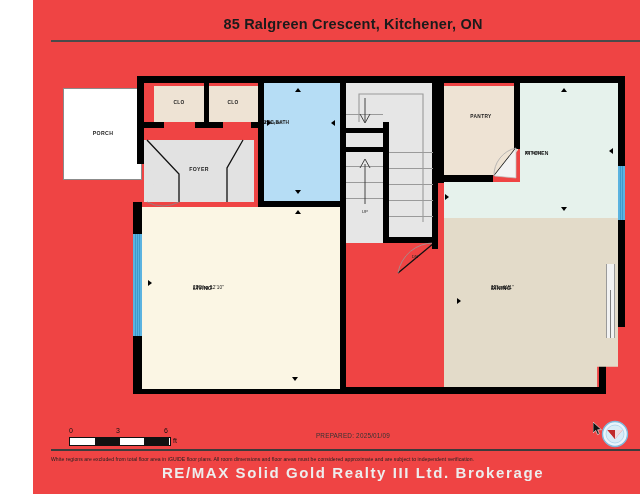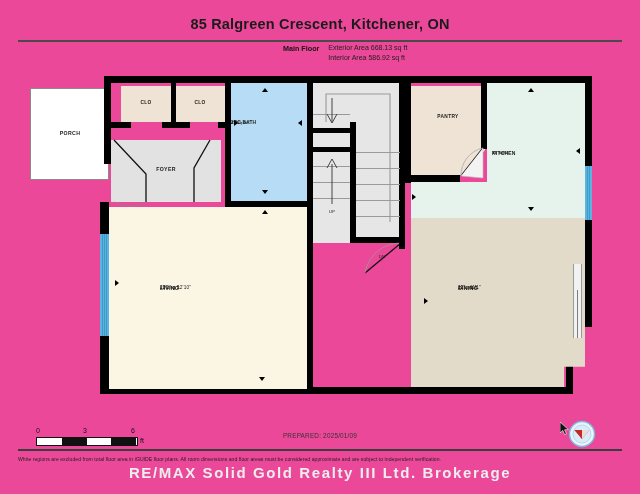--- a/index.html
+++ b/index.html
@@ -1,20 +1,20 @@
 <!DOCTYPE html>
 <html><head>
 <meta charset="utf-8">
 <style>
   html,body{margin:0;padding:0;background:#ffffff;}
   body{
     width:640px;height:494px;position:relative;overflow:hidden;
     font-family:"Liberation Sans", sans-serif;color:#111;
   }
-  .page{position:absolute;inset:0;background:#ec4899;}
+  .page{position:absolute;inset:0;background:#ef4444;margin-left:33px;}
 
   
   .title{
     position:absolute;left:0;top:16px;width:640px;text-align:center;
     font-size:14.5px;font-weight:bold;letter-spacing:.2px;color:#1b1b1b;
   }
   .hrule{position:absolute;left:18px;top:40px;width:604px;height:2px;background:#4a4a4a;}
   .subwrap{position:absolute;left:283px;top:43px;display:flex;gap:9px;align-items:flex-start;}
   .sub-floor{font-size:7.2px;font-weight:bold;color:#141414;padding-top:1px;}
   .sub-areas{font-size:7px;line-height:10px;color:#222;}
@@ -78,27 +78,20 @@
   .compass{position:absolute;left:568px;top:420px;width:28px;height:28px;}
   .cursor{position:absolute;left:560px;top:422px;}
 </style>
 </head>
 <body>
 
 <div class="page">
 
   <div class="title">85 Ralgreen Crescent, Kitchener, ON</div>
   <div class="hrule"></div>
-  <div class="subwrap">
-    <div class="sub-floor">Main Floor</div>
-    <div class="sub-areas">
-      <div>Exterior Area 668.13 sq ft</div>
-      <div>Interior Area 586.92 sq ft</div>
-    </div>
-  </div>
 
   <div class="plan">
 
     <div class="porch" style="left:30px;top:26px;width:79px;height:92px;"></div>
     <div class="lbl-room" style="left:47px;top:68px;width:46px;text-align:center;">PORCH</div>
 
     <div class="wall" style="left:104px;top:14px;width:488px;height:7px;"></div>
 
     <div class="wall" style="left:104px;top:14px;width:7px;height:88px;"></div>
 

